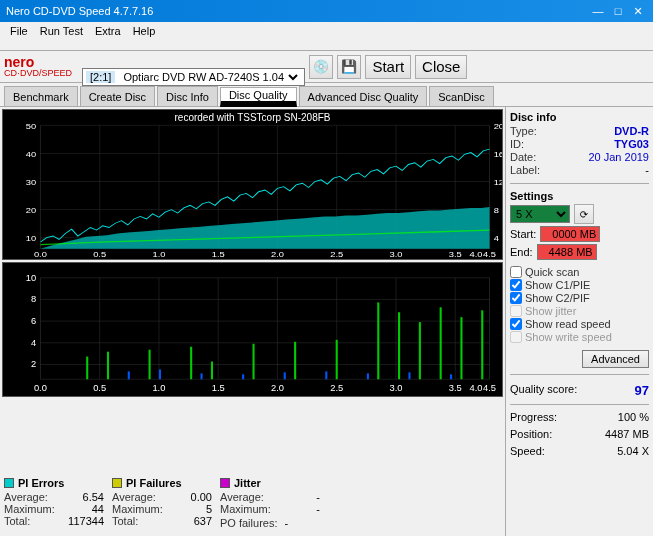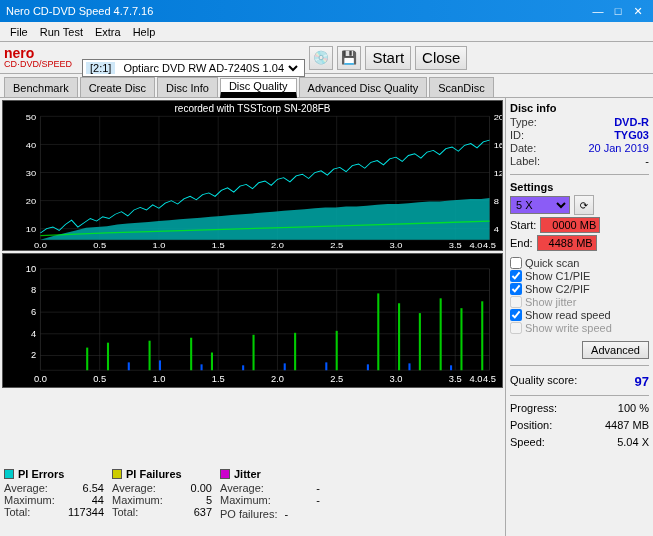--- a/index.html
+++ b/index.html
@@ -41,23 +41,23 @@
       display: flex;
       align-items: center;
       justify-content: center;
     }
 
     
     .menu-bar {
       background: #f0f0f0;
       border-bottom: 1px solid #ababab;
       display: flex;
-      align-items: flex-end;
+      align-items: flex-start;
       padding: 2px 4px;
-      height: 20px;
+      height: 29px;
     }
     .menu-item {
       padding: 1px 6px;
       cursor: pointer;
       font-size: 11px;
     }
 
     
     .toolbar {
       background: #f0f0f0;
@@ -262,21 +262,21 @@
     .info-value.black { color: #000; font-weight: normal; }
 
     .settings-row {
       display: flex;
       align-items: center;
       gap: 4px;
       margin-bottom: 2px;
     }
     .settings-select {
       border: 1px solid #7a7a7a;
-      background: #8b5cf6;
+      background: #15803d;
       font-size: 11px;
       padding: 1px;
       width: 60px;
     }
 
     .mb-input {
       border: 1px solid #7a7a7a;
       background: #ef4444;
       font-size: 11px;
       width: 60px;

